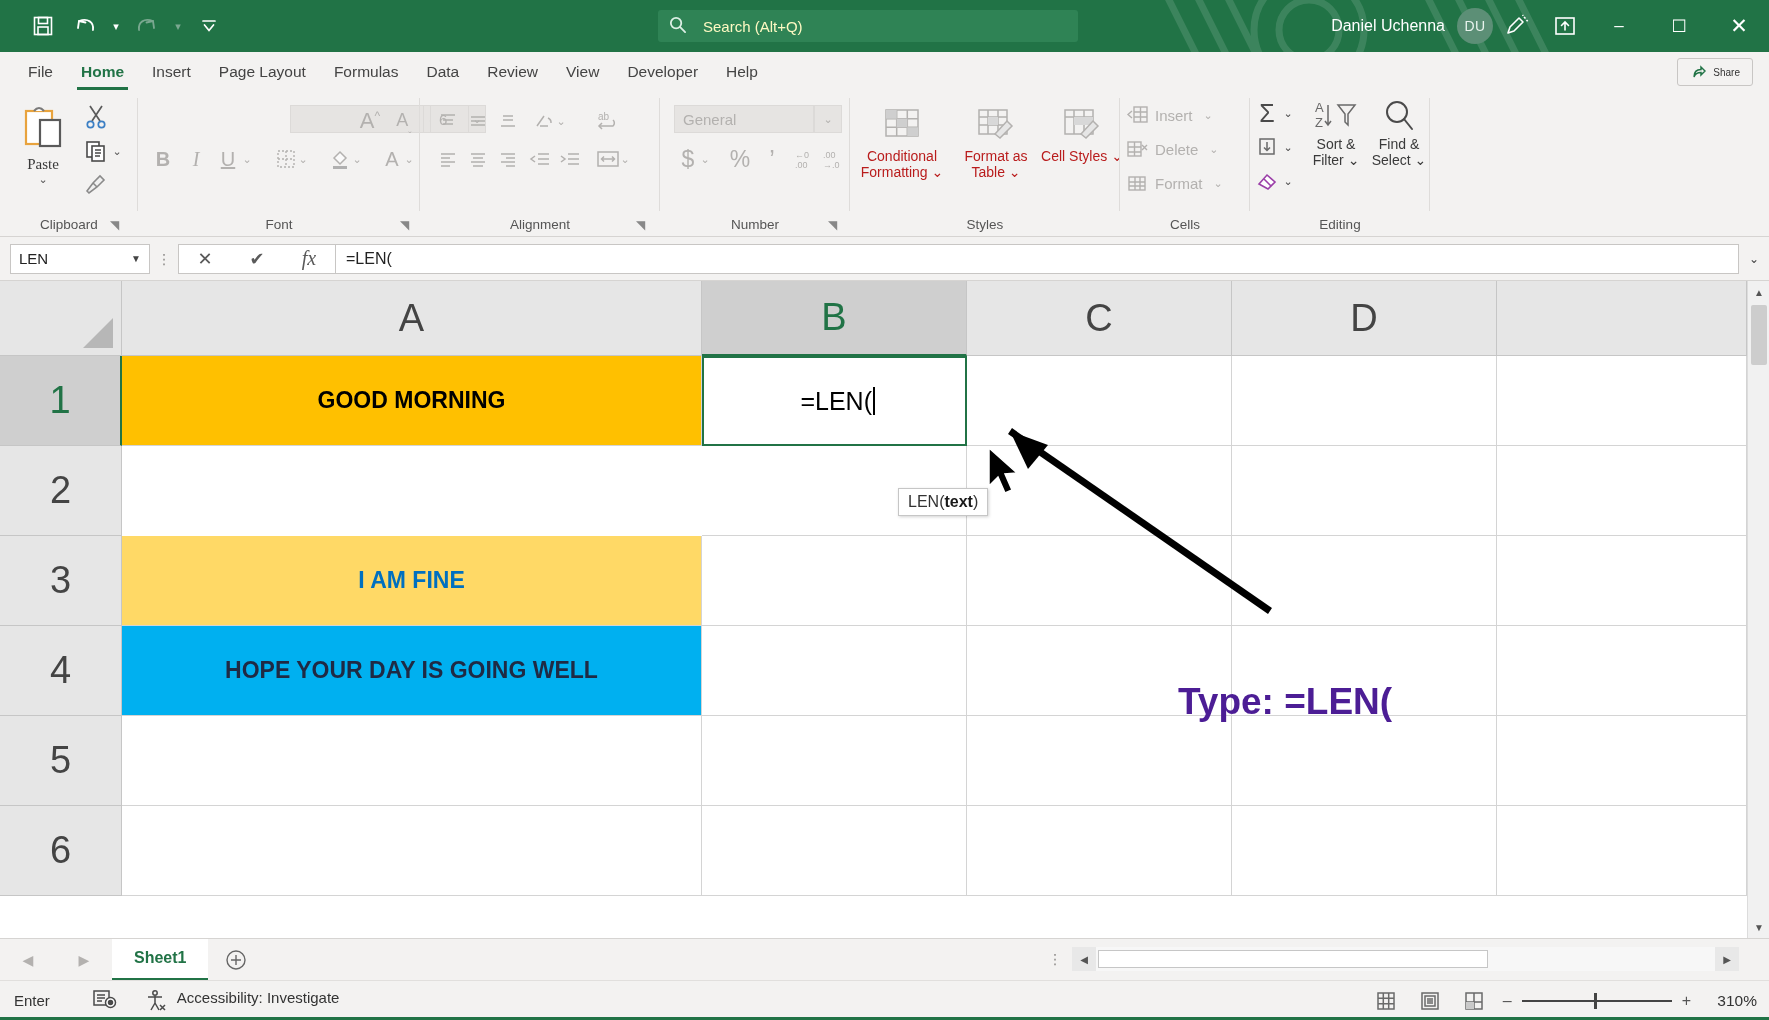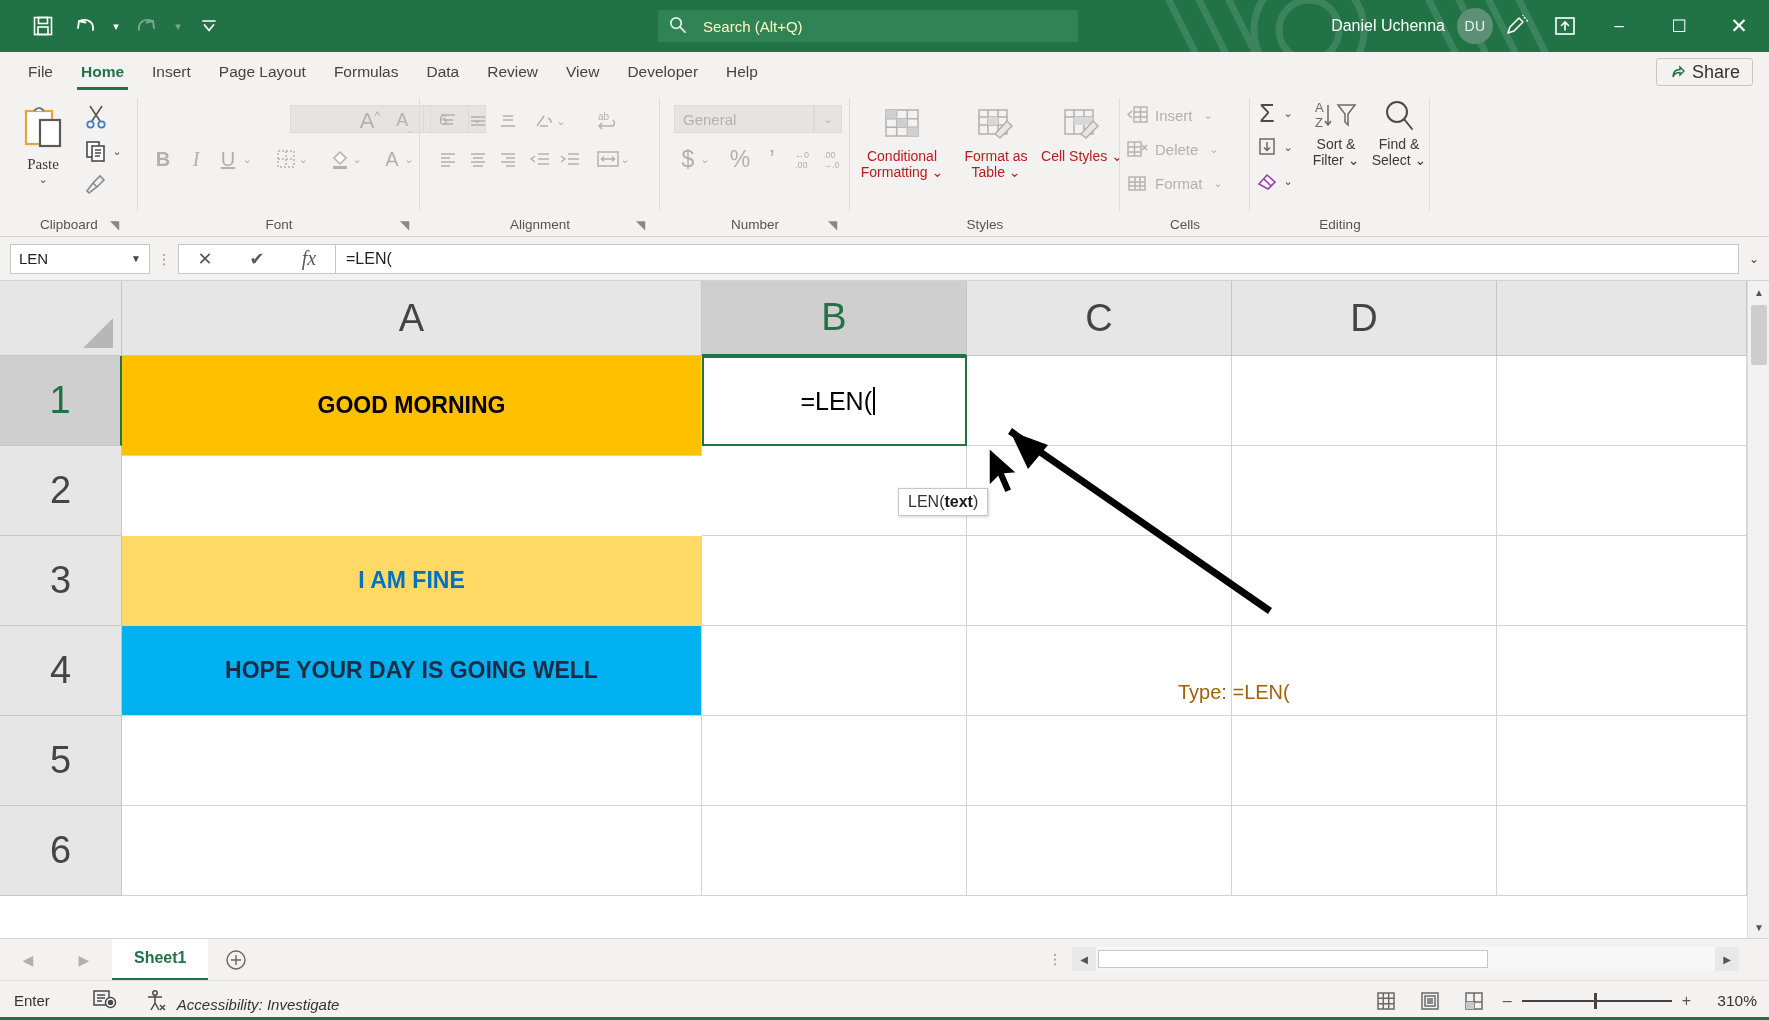--- a/index.html
+++ b/index.html
@@ -57,21 +57,21 @@
     background: #f3f2f1; display: flex; align-items: flex-end; padding-left: 14px;
   }
   .tab { padding: 0 14px; height: 36px; display:flex;align-items:center; font-size:15.5px; color:#444; }
   .tab.active { color:#217346; font-weight: bold; position: relative; }
   .tab.active::after {
     content:""; position:absolute; left:10px; right:10px; bottom:0; height:3px; background:#217346;
   }
   .share-btn {
     position: absolute; right: 16px; top: 6px; height: 28px; padding: 0 12px;
     border: 1px solid #c8c6c4; border-radius: 3px; background: #f3f2f1;
-    display:flex; align-items:center; gap:7px; font-size: 18px; color:#333;
+    display:flex; align-items:center; gap:7px; font-size: 10px; color:#333;
   }
 
   
   .ribbon {
     position: absolute; left:0; top: 90px; width: 1769px; height: 147px;
     background: #f3f2f1; border-bottom: 1px solid #d6d4d2;
   }
   .rgroup { position: absolute; top: 0; height: 147px; }
   .rgroup-label {
     position:absolute; bottom: 5px; left:0; width:100%; text-align:center;
@@ -173,21 +173,21 @@
   }
   .caret { display:inline-block; width: 2px; height: 28px; background:#000; margin-left:1px; }
 
   .tooltip {
     position:absolute; background:#fff; border:1px solid #c6c6c6; box-shadow: 1px 1px 3px rgba(0,0,0,.18);
     padding: 4px 9px; font-size: 16px; color:#333; z-index: 9; white-space: nowrap;
   }
   .tooltip b { color:#1a1a1a; }
 
   .annot {
-    position:absolute; font-size: 20px; font-weight: normal; color:#a16207; z-index: 9; white-space:nowrap;
+    position:absolute; font-size: 37px; font-weight: bold; color:#4c1d95; z-index: 9; white-space:nowrap;
   }
   .arrow-svg { position:absolute; z-index: 8; pointer-events:none; }
   .mouse-cur { position:absolute; z-index: 11; }
 
   
   .vscroll { position:absolute; right:0; top: 281px; width: 22px; height: 657px; background:#f1f1f1; border-left:1px solid #dcdcdc;}
   .vs-arrow { width:22px; height:22px; display:flex;align-items:center;justify-content:center; font-size:10px; color:#555;}
   .vs-thumb { position:absolute; left:3px; top:24px; width:16px; height:60px; background:#cdcdcd; border-radius:2px;}
 
   
@@ -200,21 +200,21 @@
   .sb-dots { position:absolute; left: 1048px; top: 12px; color:#8a8886; font-size:14px;}
   .hsb { position:absolute; left: 1072px; top: 8px; right: 30px; height: 24px; background:#f1f1f1; display:flex; align-items:center;}
   .hsb-arrow { width:24px; height:24px; display:flex;align-items:center;justify-content:center; font-size:10px; color:#555; background:#e8e8e8;}
   .hsb-track { flex:1; height:24px; background:#f7f7f7; position:relative; }
   .hsb-thumb { position:absolute; left:2px; top:3px; width: 390px; height:18px; background:#fff; border:1px solid #c6c6c6;}
 
   
   .statusbar { position:absolute; left:0; top: 980px; width:1769px; height: 40px; background:#f3f2f1;
     border-top:1px solid #e1dfdd; display:flex; align-items:center; }
   .sb-text { font-size: 15px; color:#333; }
-  .sb-item { display:flex; align-items:flex-end; gap:9px;font-style:italic; }
+  .sb-item { display:flex; align-items:flex-start; gap:9px; }
   .sb-right { position:absolute; right: 12px; top:0; height:40px; display:flex; align-items:center; gap: 14px;}
   .viewbtn { width: 30px; height:26px; display:flex;align-items:center;justify-content:center; color:#666;}
   .zoomslider { display:flex; align-items:center; gap: 10px; color:#555; font-size:16px;}
   .zs-track { position:relative; width: 150px; height: 2px; background:#444; }
   .zs-knob { position:absolute; left: 72px; top:-7px; width:3px; height:16px; background:#444;}
   .zoom-pct { font-size: 15.5px; color:#333; width: 52px; text-align:right; }
   .green-strip { position:absolute; left:0; bottom:0; width:1769px; height:3px; background:#217346;}
 </style>
 </head>
 <body>
@@ -658,21 +658,21 @@
     <div class="colhdr" style="left:1232px; width:265px;">D</div>
     <div class="colhdr" style="left:1497px; width:250px;"></div>
 
     <div class="rowhdr sel" style="top:75px; height:90px;">1</div>
     <div class="rowhdr" style="top:165px; height:90px;">2</div>
     <div class="rowhdr" style="top:255px; height:90px;">3</div>
     <div class="rowhdr" style="top:345px; height:90px;">4</div>
     <div class="rowhdr" style="top:435px; height:90px;">5</div>
     <div class="rowhdr" style="top:525px; height:90px;">6</div>
 
-    <div class="cell bold" style="left:122px; top:75px; width:580px; height:100px; background:#ffc000; color:#000;">GOOD MORNING</div>
+    <div class="cell bold" style="left:122px; top:75px; width:580px; height:90px; background:#ffc000; color:#000;">GOOD MORNING</div>
     <div class="cell bold" style="left:122px; top:345px; width:580px; height:90px; background:#00b0f0; color:#1f2a44;">HOPE YOUR DAY IS GOING WELL</div>
     <div class="cell bold" style="left:122px; top:255px; width:580px; height:90px; background:#ffd966; color:#0070c0;">I AM FINE</div>
     <div class="cell" style="left:122px; top:435px; width:580px; height:90px;"></div>
     <div class="cell" style="left:122px; top:525px; width:580px; height:90px;"></div>
 
     <div class="cell editing" style="left:702px; top:75px; width:265px; height:90px;">
       <span>=LEN(</span>
         <span class="caret"></span>
     </div>
     <div class="cell" style="left:702px; top:165px; width:265px; height:90px;"></div>

